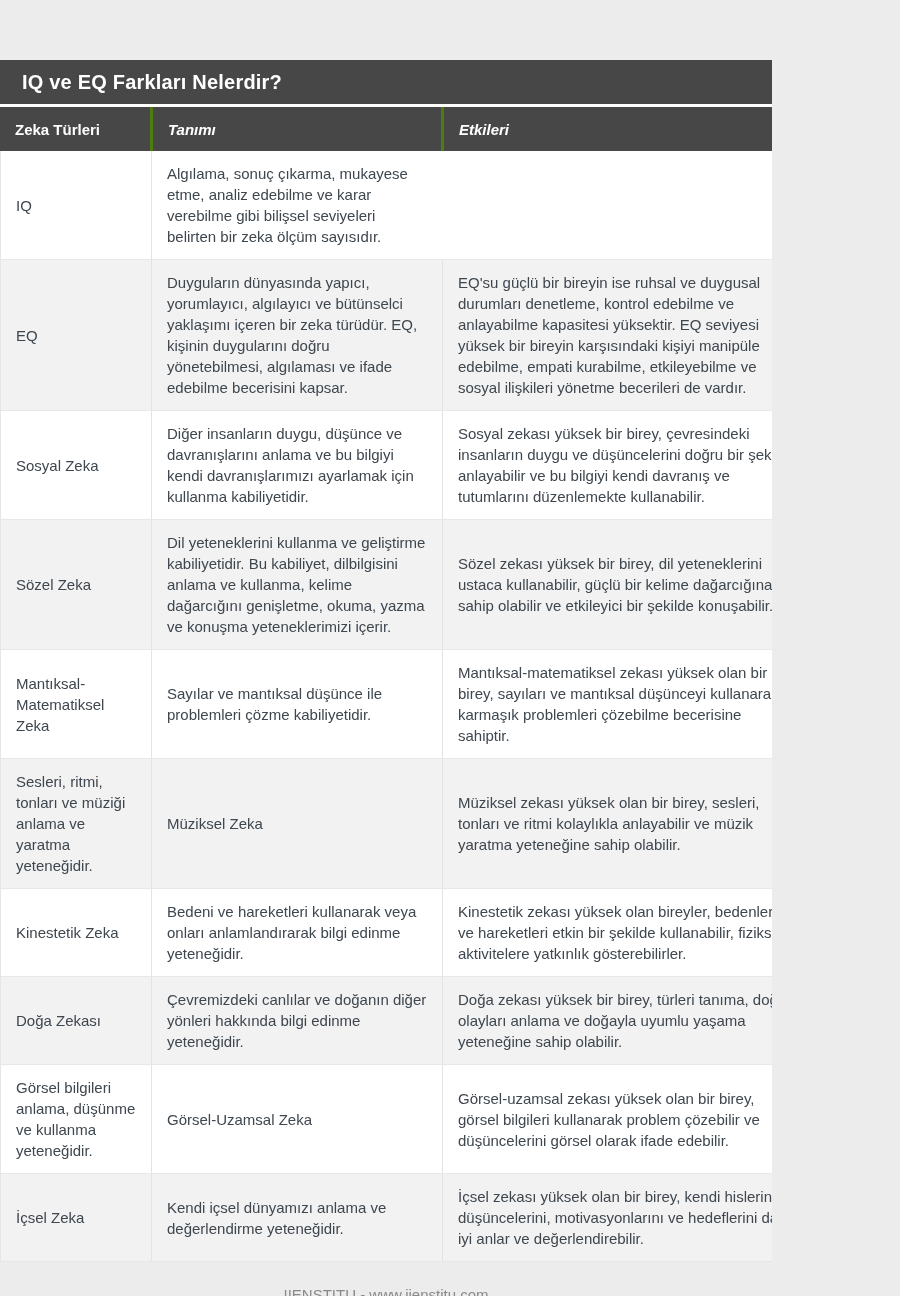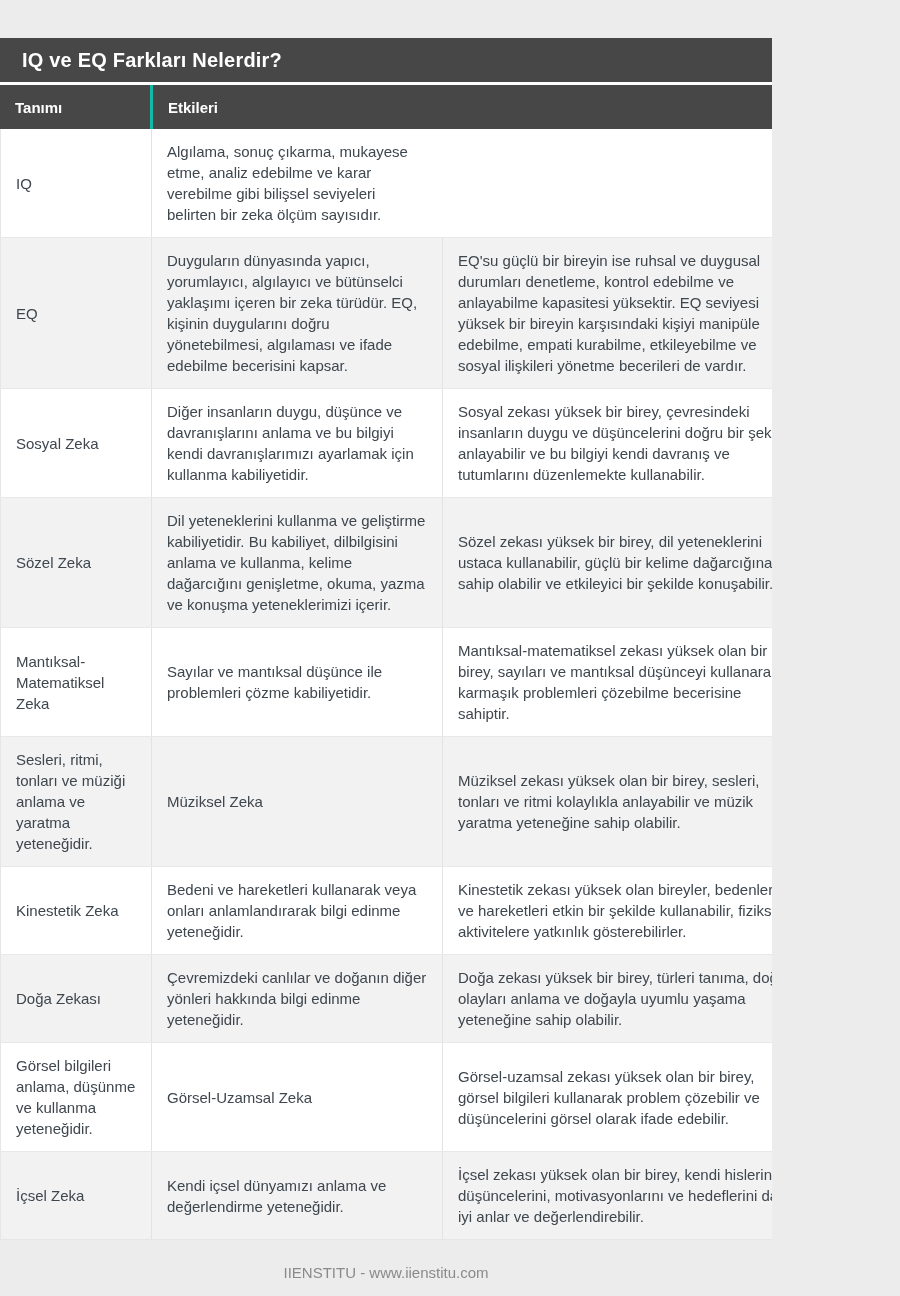--- a/index.html
+++ b/index.html
@@ -7,21 +7,21 @@
   body {
     width: 900px;
     height: 1296px;
     background: #ececec;
     font-family: "Liberation Sans", sans-serif;
     color: #3e464e;
   }
   .page {
     width: 772px;
     height: 1296px;
-    padding-top: 38px;
+    padding-top: 60px;
     overflow: hidden;
   }
   .card {
     width: 810px;
     margin: 0 auto;
     background: #ffffff;
   }
   .title-bar {
     background: #474747;
     height: 44px;
@@ -44,21 +44,22 @@
     background: #474747;
   }
   .header-cell {
     color: #ffffff;
     font-size: 15px;
     font-weight: bold;
     padding: 14px 15px 13px 15px;
     background: #474747;
   }
   .header-cell + .header-cell {
-    border-left: 3px solid #14b8a6;
+    border-left: 3px solid #4d7c0f;
+    font-style: italic;
   }
   .rows {
     border-left: 1px solid #e6e6e6;
     border-right: 1px solid #e6e6e6;
     border-bottom: 1px solid #e6e6e6;
   }
   .row {
     background: #ffffff;
     border-bottom: 1px solid #e8e8e8;
   }
@@ -88,20 +89,21 @@
 <body>
 
 <div class="page">
   <div class="card">
 
     <div class="title-bar">
       <h1>IQ ve EQ Farkları Nelerdir?</h1>
     </div>
 
     <div class="grid-row header-row">
+      <div class="header-cell">Zeka Türleri</div>
       <div class="header-cell">Tanımı</div>
       <div class="header-cell">Etkileri</div>
     </div>
 
     <div class="rows" id="rows-container">
   <div class="grid-row row">
     <div class="cell type">
             <span>IQ</span>
           </div>
     <div class="cell def">

